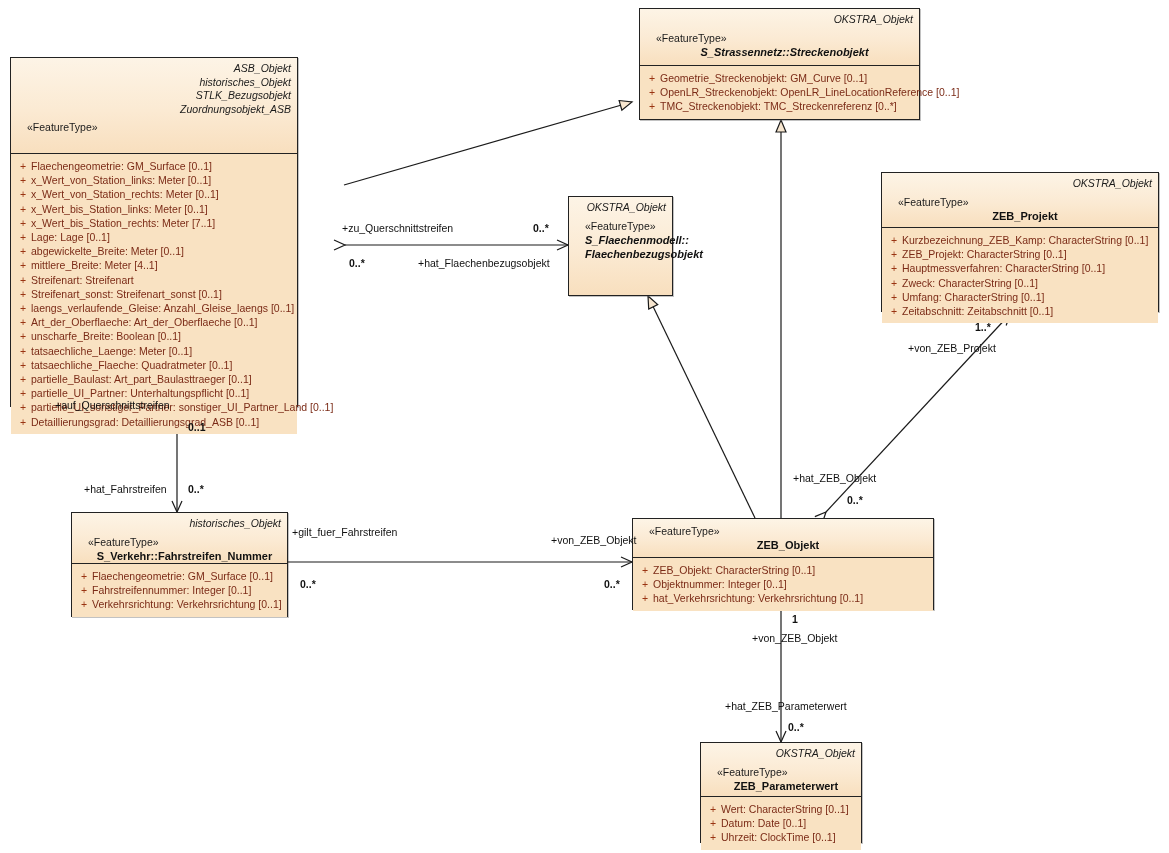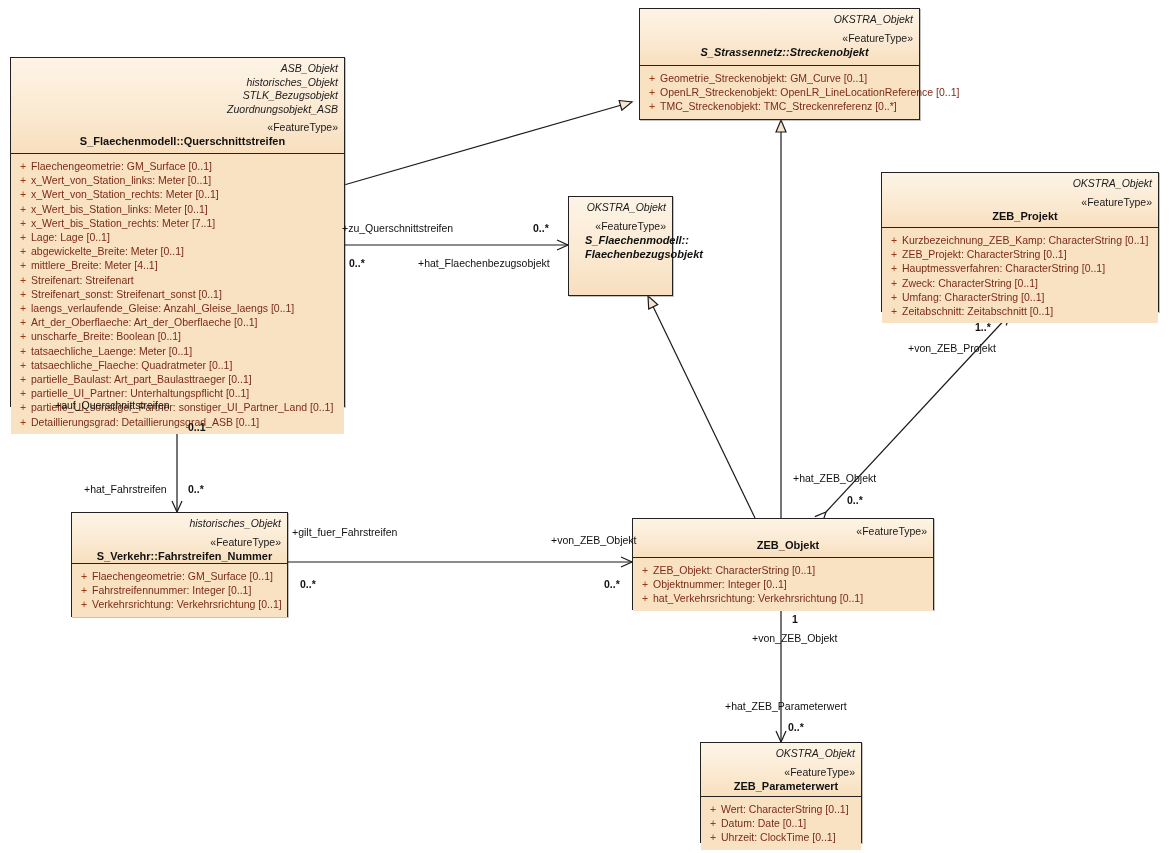--- a/index.html
+++ b/index.html
@@ -31,21 +31,21 @@
 
   .basetypes{
     text-align:right;
     font-style:italic;
     font-size:10.5px;
     color:#1a1a1a;
     line-height:13.6px;
     white-space:nowrap;
   }
   .stereo{
-    text-align:right;
+    text-align:left;
     font-size:10.5px;
     color:#1a1a1a;
     line-height:14px;
     margin-top:4px;
   }
   .cname{
     text-align:center;
     font-size:11px;
     font-weight:bold;
     color:#111111;
@@ -125,30 +125,29 @@
 
     <g>
       <line x1="826" y1="512" x2="1010" y2="314" stroke="#1a1a1a" stroke-width="1.2" marker-start="url(#openarrow)" marker-end="url(#openarrow)"></line>
     </g>
 
     <g>
       <line x1="781" y1="610" x2="781" y2="742" stroke="#1a1a1a" stroke-width="1.2" marker-start="url(#openarrow)" marker-end="url(#openarrow)"></line>
     </g>
   </svg>
 
-  <div class="uml" style="left:10px;top:57px;width:335px;height:350px;">
+  <div class="uml" style="left:10px;top:57px;width:288px;height:350px;">
     <div class="head" style="height:95px;">
       <div class="basetypes">
         <div>ASB_Objekt</div>
         <div>historisches_Objekt</div>
         <div>STLK_Bezugsobjekt</div>
         <div>Zuordnungsobjekt_ASB</div>
       </div>
       <div class="stereo">«FeatureType»</div>
-      <div class="cname">S_Flaechenmodell::Querschnittstreifen</div>
     </div>
     <div class="body">
       <div class="attr">
           <span class="vis">+</span>
           <span class="txt">Flaechengeometrie: GM_Surface [0..1]</span>
         </div>
       <div class="attr">
           <span class="vis">+</span>
           <span class="txt">x_Wert_von_Station_links: Meter [0..1]</span>
         </div>

